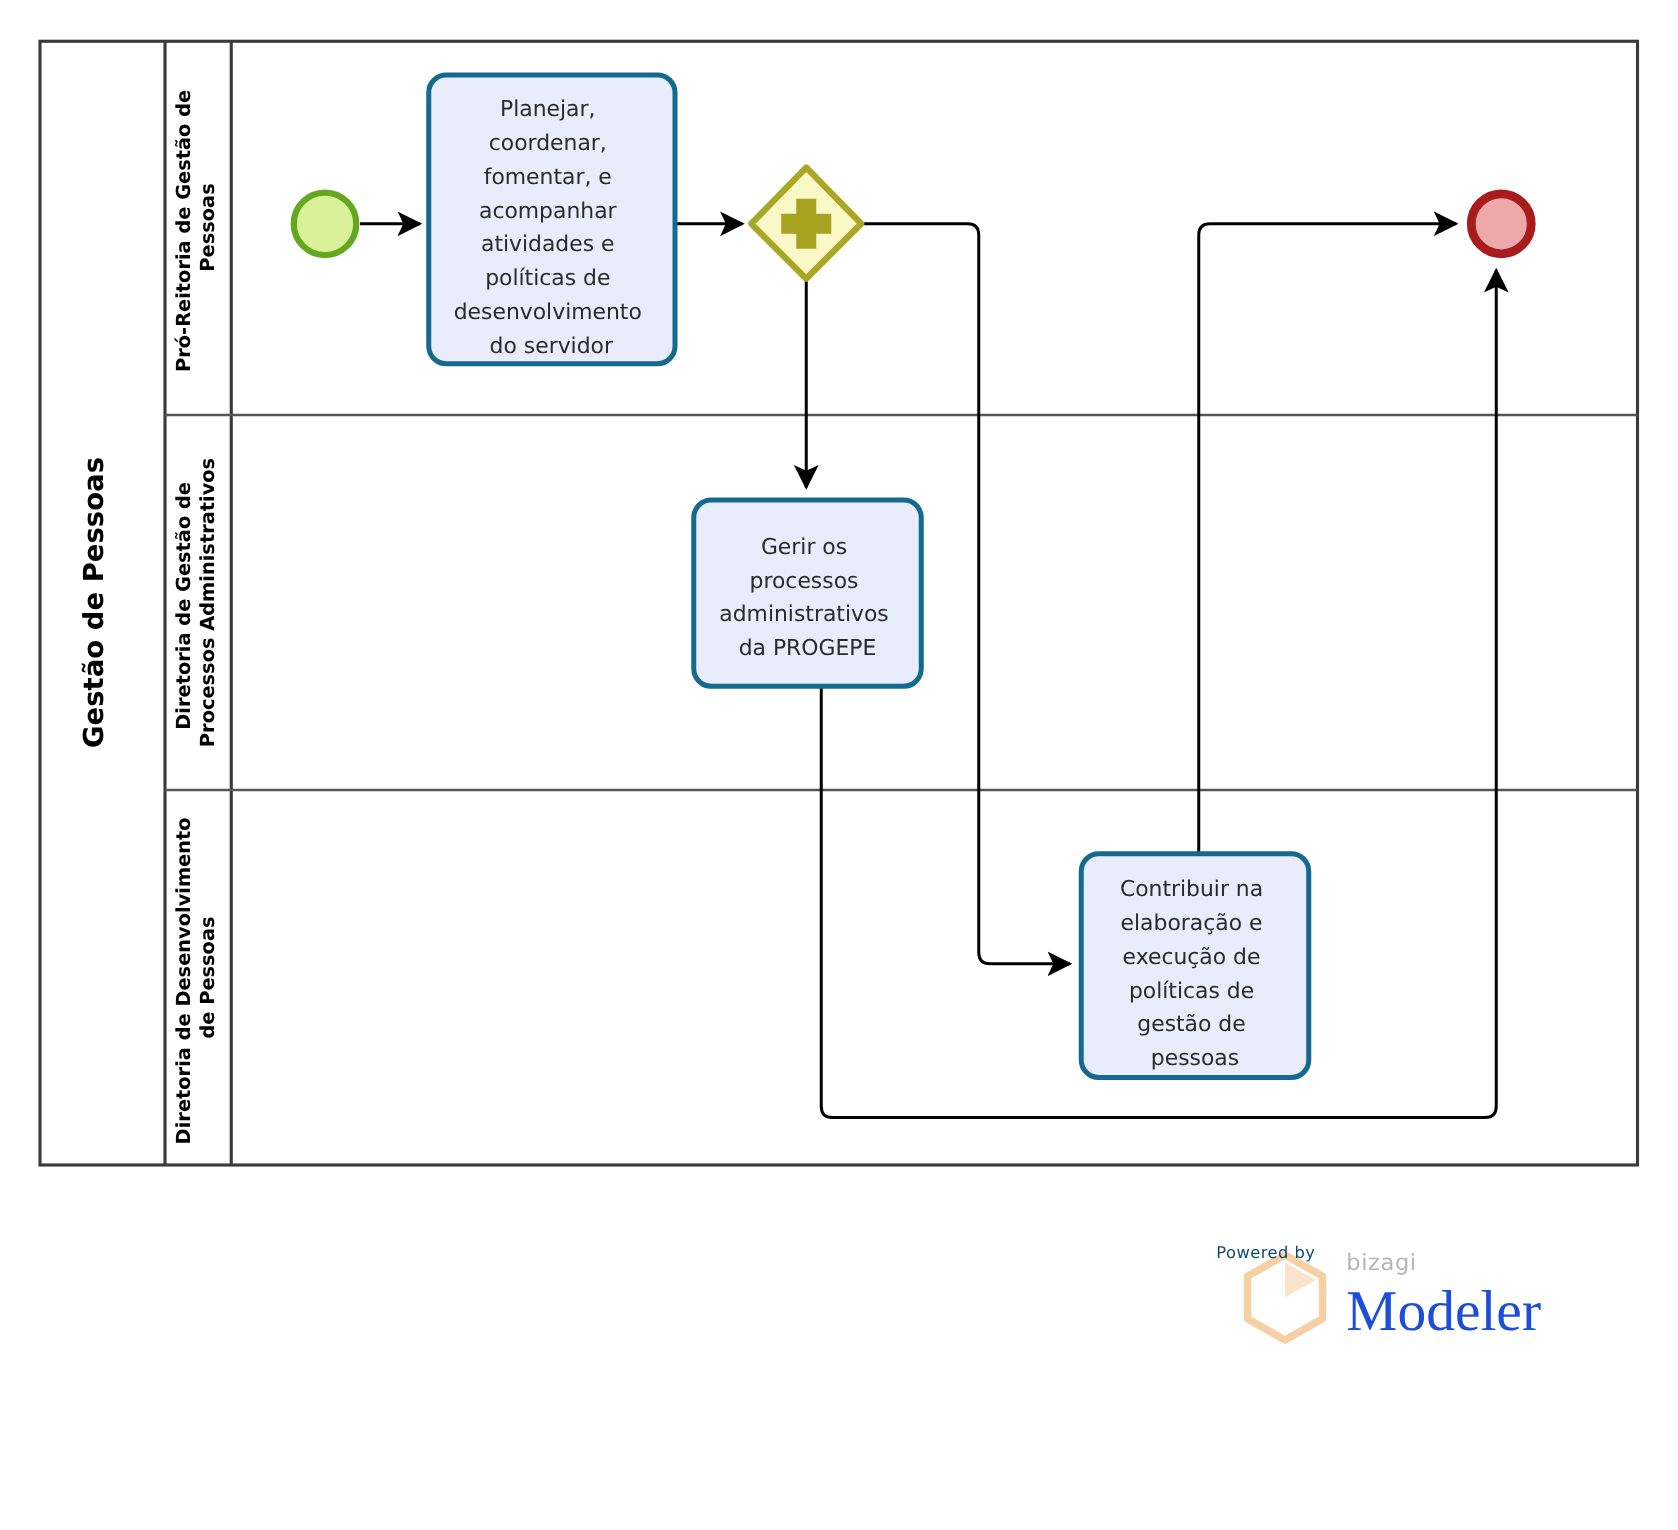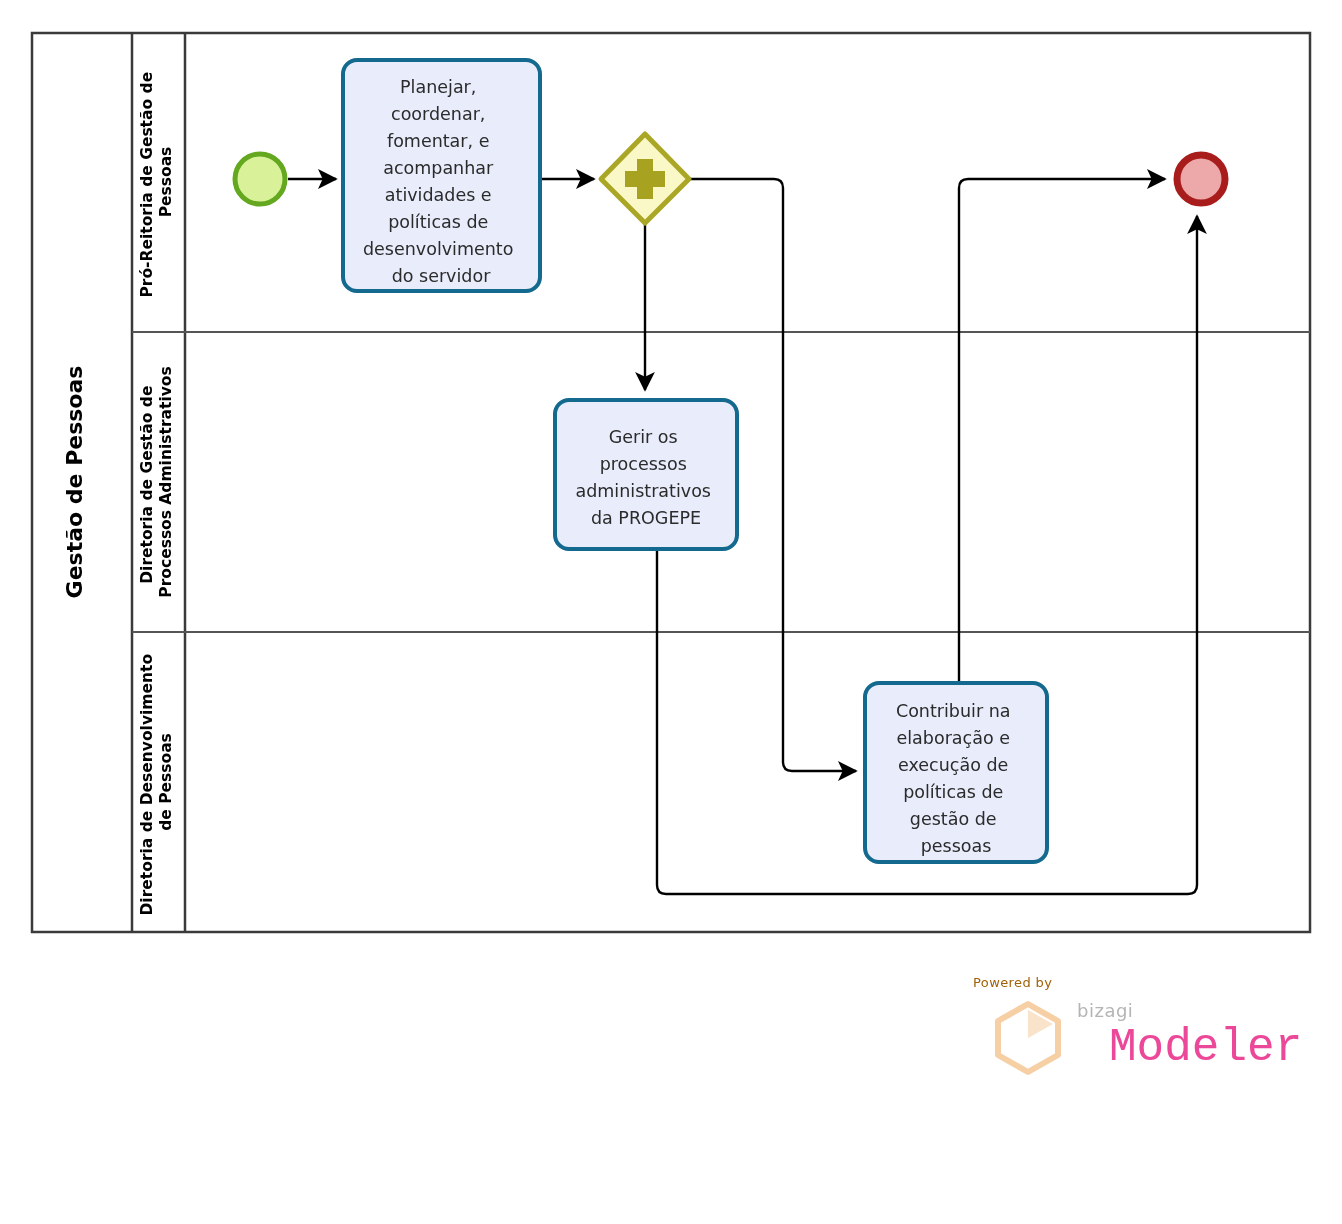--- a/index.html
+++ b/index.html
@@ -7,23 +7,23 @@
   #stage{position:relative;width:1342px;height:1224px;background:#fff;}
   svg#diagram{position:absolute;left:0;top:0;width:1342px;height:1224px;}
   .pool-outline{fill:none;stroke:#3a3a3a;stroke-width:2.5;}
   .lane-div{stroke:#555555;stroke-width:2;}
   .band-div{stroke:#3a3a3a;stroke-width:2.5;}
   .flow{fill:none;stroke:#000000;stroke-width:2.4;}
   .task-rect{fill:#e8ecfb;stroke:#14698f;stroke-width:4;}
   .task-txt{font-family:"DejaVu Sans",sans-serif;font-size:17.5px;fill:#2b2b2b;text-anchor:middle;}
   .pool-title{font-family:"DejaVu Sans",sans-serif;font-size:22px;font-weight:bold;fill:#000;text-anchor:middle;}
   .lane-title{font-family:"DejaVu Sans",sans-serif;font-size:15.5px;font-weight:bold;fill:#000;text-anchor:middle;}
-  .wm-powered{position:absolute;font-family:"DejaVu Sans",sans-serif;font-size:13px;color:#a16207;letter-spacing:.4px;}
+  .wm-powered{position:absolute;font-family:"DejaVu Sans",sans-serif;font-size:13px;color:#0c4a6e;letter-spacing:.4px;margin-top:20px;}
   .wm-bizagi{position:absolute;font-family:"DejaVu Sans",sans-serif;font-size:18px;color:#b5b5b5;letter-spacing:.5px;}
-  .wm-modeler{position:absolute;font-family:Liberation Mono, monospace;font-size:46px;color:#ec4899;letter-spacing:0px;margin-left:32px;}
+  .wm-modeler{position:absolute;font-family:Liberation Serif, serif;font-size:46px;color:#1d4ed8;letter-spacing:0px;}
 </style>
 </head>
 <body>
 
 <div id="stage">
 
   <svg id="diagram" viewBox="0 0 1342 1224">
     <defs>
       <marker id="arrow" viewBox="0 0 12 12" refX="10" refY="6" markerWidth="9" markerHeight="9" orient="auto-start-reverse">
         <path d="M 0 0.5 L 11 6 L 0 11.5 L 2.6 6 Z" fill="#000"></path>

